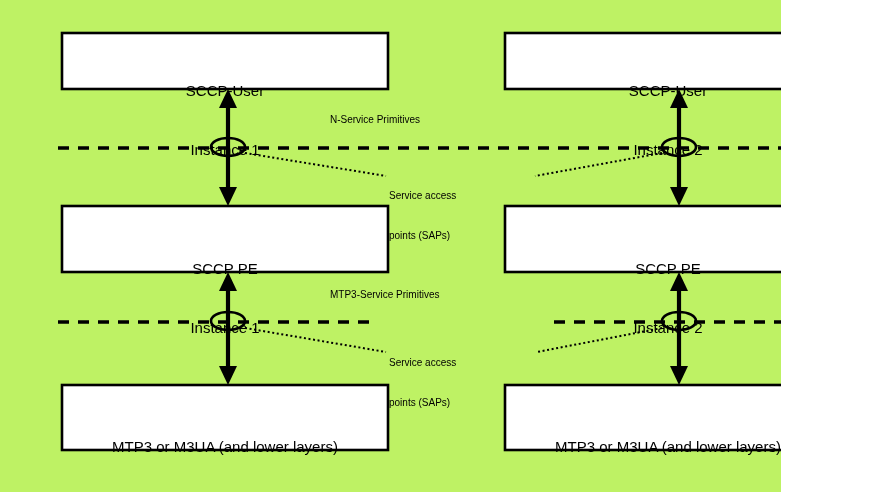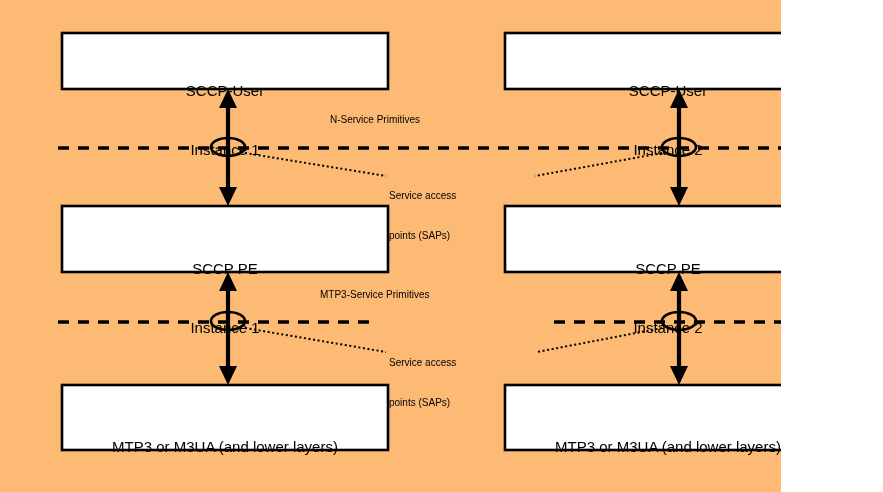--- a/index.html
+++ b/index.html
@@ -5,21 +5,21 @@
 <style>
   html, body {
     margin: 0;
     padding: 0;
     background: #ffffff;
   }
   #diagram-root {
     position: relative;
     width: 781px;
     height: 492px;
-    background: #fdba74;
+    background: #bef264;
     font-family: "Liberation Sans", sans-serif;
     overflow: hidden;
   }
   #diagram-svg {
     position: absolute;
     left: 0;
     top: 0;
     width: 883px;
     height: 492px;
   }
@@ -146,21 +146,21 @@
     <div>Instance 2</div>
   </div>
 
   <div class="box-label" style="left:505px; top:397px; width:326px;">
     <div>MTP3 or M3UA (and lower layers)</div>
     
   </div>
 
   <div class="annot-label annot-left" style="left:330px; top:113px; width:240px;">N-Service Primitives</div>
 
-  <div class="annot-label annot-left" style="left:320px; top:288px; width:260px;">MTP3-Service Primitives</div>
+  <div class="annot-label annot-left" style="left:330px; top:288px; width:260px;">MTP3-Service Primitives</div>
 
   <div class="annot-label annot-left" style="left:389px; top:163px; width:180px;">
     <div>Service access</div>
     <div>points (SAPs)</div>
   </div>
 
   <div class="annot-label annot-left" style="left:389px; top:330px; width:180px;">
     <div>Service access</div>
     <div>points (SAPs)</div>
   </div>

